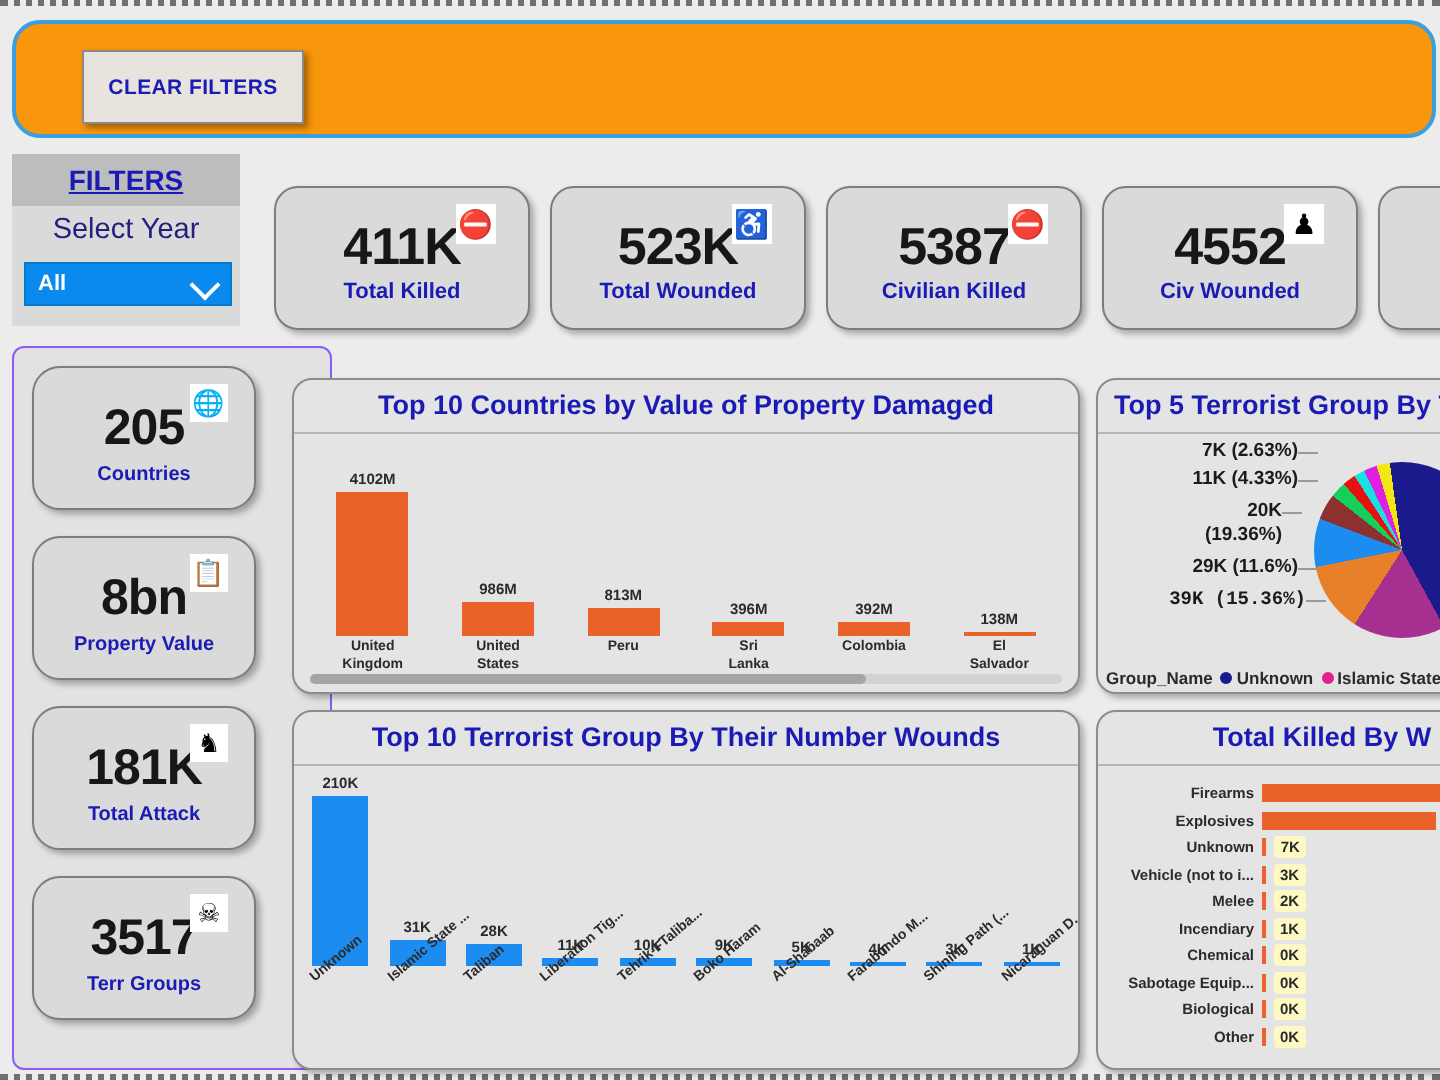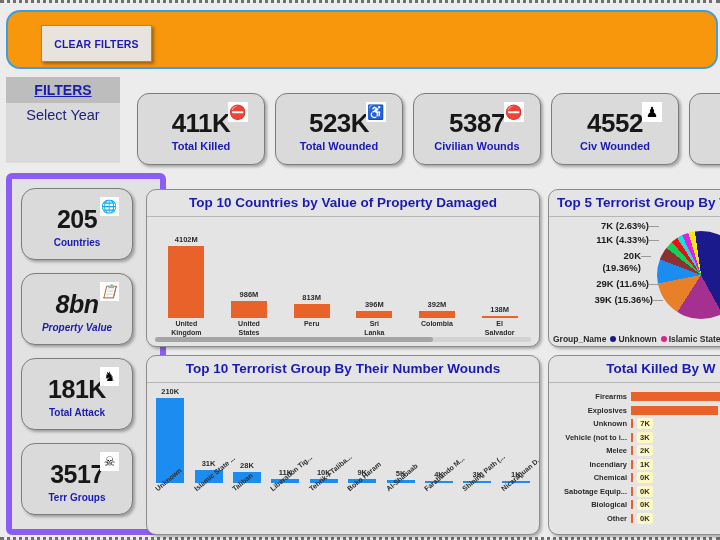--- a/index.html
+++ b/index.html
@@ -88,21 +88,21 @@
   }
   .kpi .ico{
     position:absolute;right:16px;top:8px;
     width:20px;height:20px;background:#fff;
     display:flex;align-items:center;justify-content:center;
     font-size:14px;line-height:1;
   }
   
   .side-panel{
     position:absolute;left:6px;top:170px;width:160px;height:362px;
-    background:#e2e2e2;border:6px solid #8b5cf6;border-radius:6px;
+    background:#e2e2e2;border:1px solid #8b5cf6;border-radius:6px;
     box-sizing:border-box;
   }
   .side-kpi{
     position:absolute;left:9px;width:112px;height:72px;
     background:#dadada;border:1.5px solid #7d7d7d;border-radius:14px;
     box-shadow:2px 2px 3px rgba(0,0,0,.3);
     box-sizing:border-box;
   }
   .side-kpi .val{
     position:absolute;left:0;right:0;top:16px;text-align:center;
@@ -185,57 +185,61 @@
 <div class="canvas">
 
   <div class="header">
     <div class="clear-filters">CLEAR FILTERS</div>
   </div>
 
   <div class="filters-panel">
     <div class="filters-head">FILTERS</div>
     <div class="filters-body">
       <div class="select-year-label">Select Year</div>
+      <div class="year-select">
+        <span class="year-value">All</span>
+        <span class="chev"></span>
+      </div>
     </div>
   </div>
 
   <div class="kpi-row">
     <div class="kpi" style="left:0px;">
       <div class="val">411K</div>
       <div class="lbl">Total Killed</div>
       <div class="ico">⛔</div>
     </div>
     <div class="kpi" style="left:138px;">
       <div class="val">523K</div>
       <div class="lbl">Total Wounded</div>
       <div class="ico">♿</div>
     </div>
     <div class="kpi" style="left:276px;">
       <div class="val">5387</div>
-      <div class="lbl">Civilian Wounds</div>
+      <div class="lbl">Civilian Killed</div>
       <div class="ico">⛔</div>
     </div>
     <div class="kpi" style="left:414px;">
       <div class="val">4552</div>
       <div class="lbl">Civ Wounded</div>
       <div class="ico">♟</div>
     </div>
     <div class="kpi" style="left:552px;">
       <div class="val"></div>
       <div class="lbl">Ter</div>
     </div>
   </div>
 
   <div class="side-panel">
     <div class="side-kpi" style="top:9px;">
       <div class="val">205</div>
       <div class="lbl">Countries</div>
       <div class="ico">🌐</div>
     </div>
-    <div class="side-kpi" style="top:94px;font-style:italic;">
+    <div class="side-kpi" style="top:94px;">
       <div class="val">8bn</div>
       <div class="lbl">Property Value</div>
       <div class="ico">📋</div>
     </div>
     <div class="side-kpi" style="top:179px;">
       <div class="val">181K</div>
       <div class="lbl">Total Attack</div>
       <div class="ico">♞</div>
     </div>
     <div class="side-kpi" style="top:264px;">
@@ -304,21 +308,21 @@
         </div>
         <div class="pie-lbl" style="top: 3px; right: 84px; width: 100px;">7K (2.63%)</div>
         <div class="leader" style="top: 9px; right: 74px; width: 10px;"></div>
         <div class="pie-lbl" style="top: 17px; right: 84px; width: 100px;">11K (4.33%)</div>
         <div class="leader" style="top: 23px; right: 74px; width: 10px;"></div>
         <div class="pie-lbl" style="top: 33px; right: 92px; width: 40px;">20K</div>
         <div class="leader" style="top: 39px; right: 82px; width: 10px;"></div>
         <div class="pie-lbl" style="top: 45px; right: 92px; width: 46px;">(19.36%)</div>
         <div class="pie-lbl" style="top: 61px; right: 84px; width: 90px;">29K (11.6%)</div>
         <div class="leader" style="top: 67px; right: 74px; width: 10px;"></div>
-        <div class="pie-lbl" style="top: 77px; right: 80px; width: 96px;">39K (15.36%)</div>
+        <div class="pie-lbl" style="top: 77px; right: 80px; width: 96px; font-family: Liberation Mono, monospace;">39K (15.36%)</div>
         <div class="leader" style="top: 83px; right: 70px; width: 10px;"></div>
         <div class="pie-legend">
           <span>Group_Name</span>
           <span class="lg-item">
             <span class="lg-dot" style="background: rgb(26, 26, 140);"></span>
             <span>Unknown</span>
           </span>
           <span class="lg-item">
             <span class="lg-dot" style="background: rgb(224, 33, 138);"></span>
             <span>Islamic State o</span>

